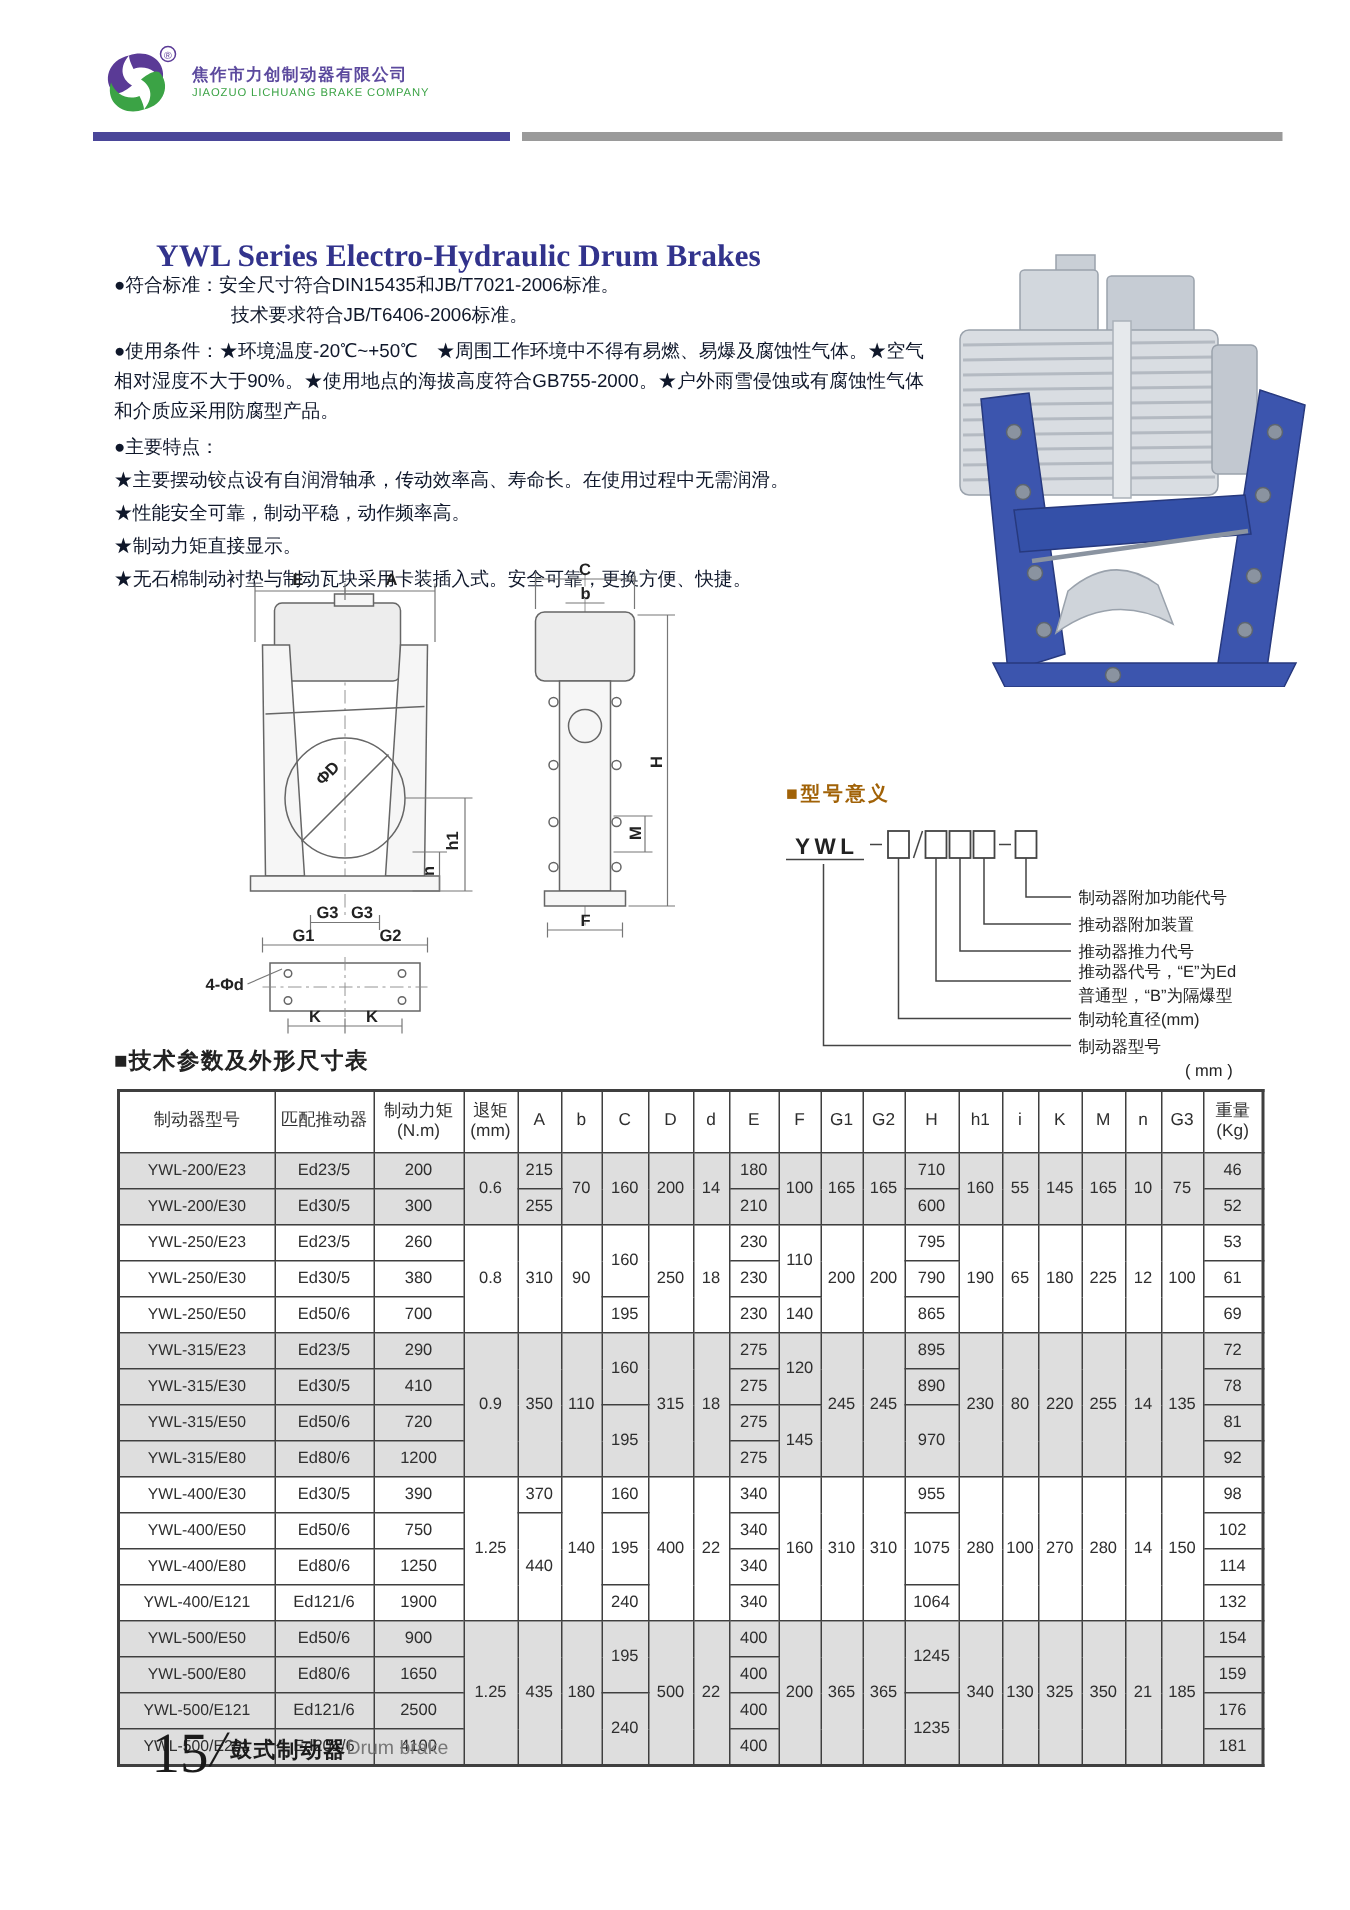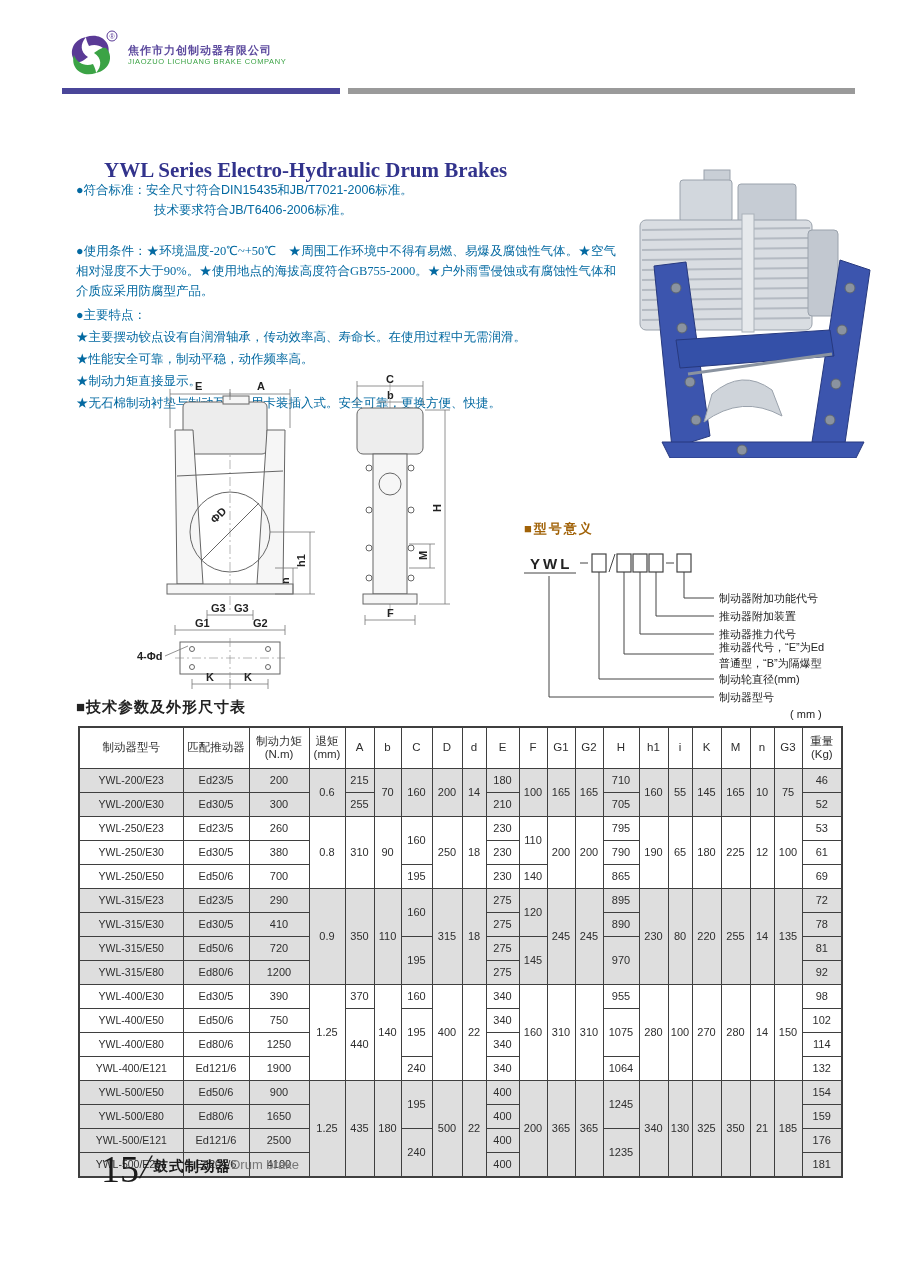--- a/index.html
+++ b/index.html
@@ -14,24 +14,24 @@
   .rule-purple{position:absolute;left:0;top:0;width:278px;height:6px;background:#4a4699;
                border-bottom:4px solid #fff;box-shadow:0 8px 0 -6px #4a4699;}
   .rule-gray{position:absolute;left:286px;top:0;width:507px;height:6px;background:#9a9a9a;
              box-shadow:0 8px 0 -6px #9a9a9a;}
   
   .title-cn{position:absolute;left:76px;top:124px;font-size:27px;font-weight:bold;
             color:#32338c;font-family:"Liberation Serif",serif;letter-spacing:1px;}
   .title-en{position:absolute;left:104px;top:158px;font-size:21px;font-weight:bold;
             color:#32338c;font-family:"Liberation Serif",serif;}
   
-  .intro{position:absolute;left:76px;top:178px;width:540px;font-size:12.5px;line-height:1.6;color:#0369a1;}
+  .intro{position:absolute;left:76px;top:178px;width:540px;font-size:12.5px;line-height:1.6;color:#0f172a;}
   .std1{margin-top:2px;}
   .std2{margin-left:78px;}
-  .cond{margin-top:21px;text-align:justify;font-family:Liberation Serif, serif;}
+  .cond{margin-top:4px;text-align:justify;}
   .featlbl{margin-top:4px;}
   .feat{margin-top:2px;}
   
   .photo{position:absolute;left:592px;top:158px;}
   .drawing{position:absolute;left:135px;top:372px;}
   .dwg-line{stroke:#666;stroke-width:1;fill:none;}
   .dwg-dim{stroke:#777;stroke-width:0.8;fill:none;}
   .dwg-fill{fill:#ededed;stroke:#666;stroke-width:1;}
   .dwg-fill2{fill:#f6f6f6;stroke:#666;stroke-width:1;}
   .dwg-txt{font-size:11px;fill:#222;font-weight:bold;font-family:"Liberation Sans",sans-serif;}
@@ -340,21 +340,21 @@
             <td rowspan="2">10</td>
             <td rowspan="2">75</td>
             <td>46</td>
           </tr>
           <tr class="shade">
             <td>YWL-200/E30</td>
             <td>Ed30/5</td>
             <td>300</td>
             <td>255</td>
             <td>210</td>
-            <td>705</td>
+            <td>600</td>
             <td>52</td>
           </tr>
           <tr>
             <td>YWL-250/E23</td>
             <td>Ed23/5</td>
             <td>260</td>
             <td rowspan="3">0.8</td>
             <td rowspan="3">310</td>
             <td rowspan="3">90</td>
             <td rowspan="2">160</td>

